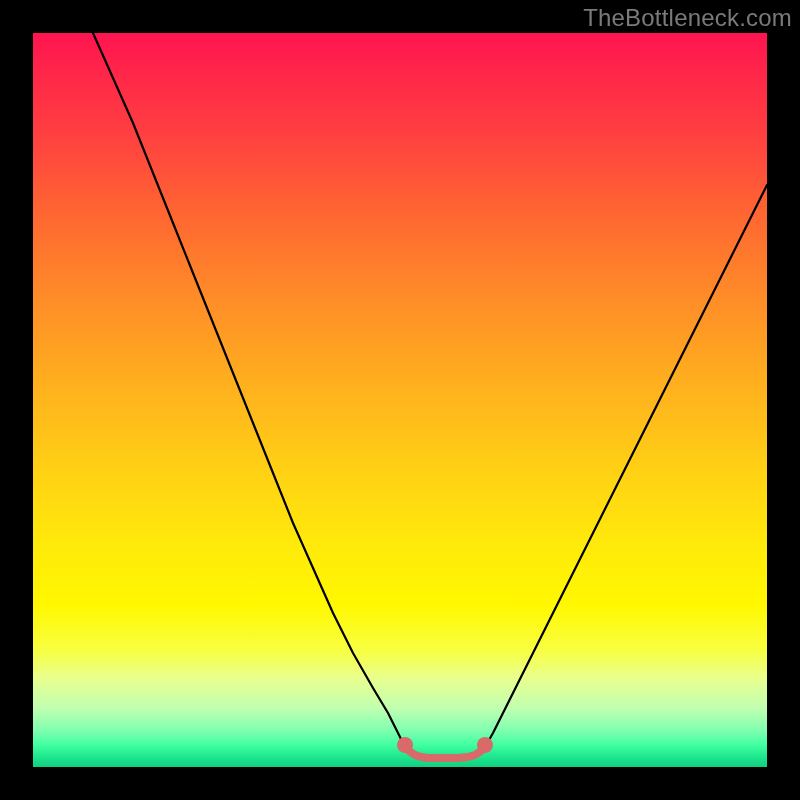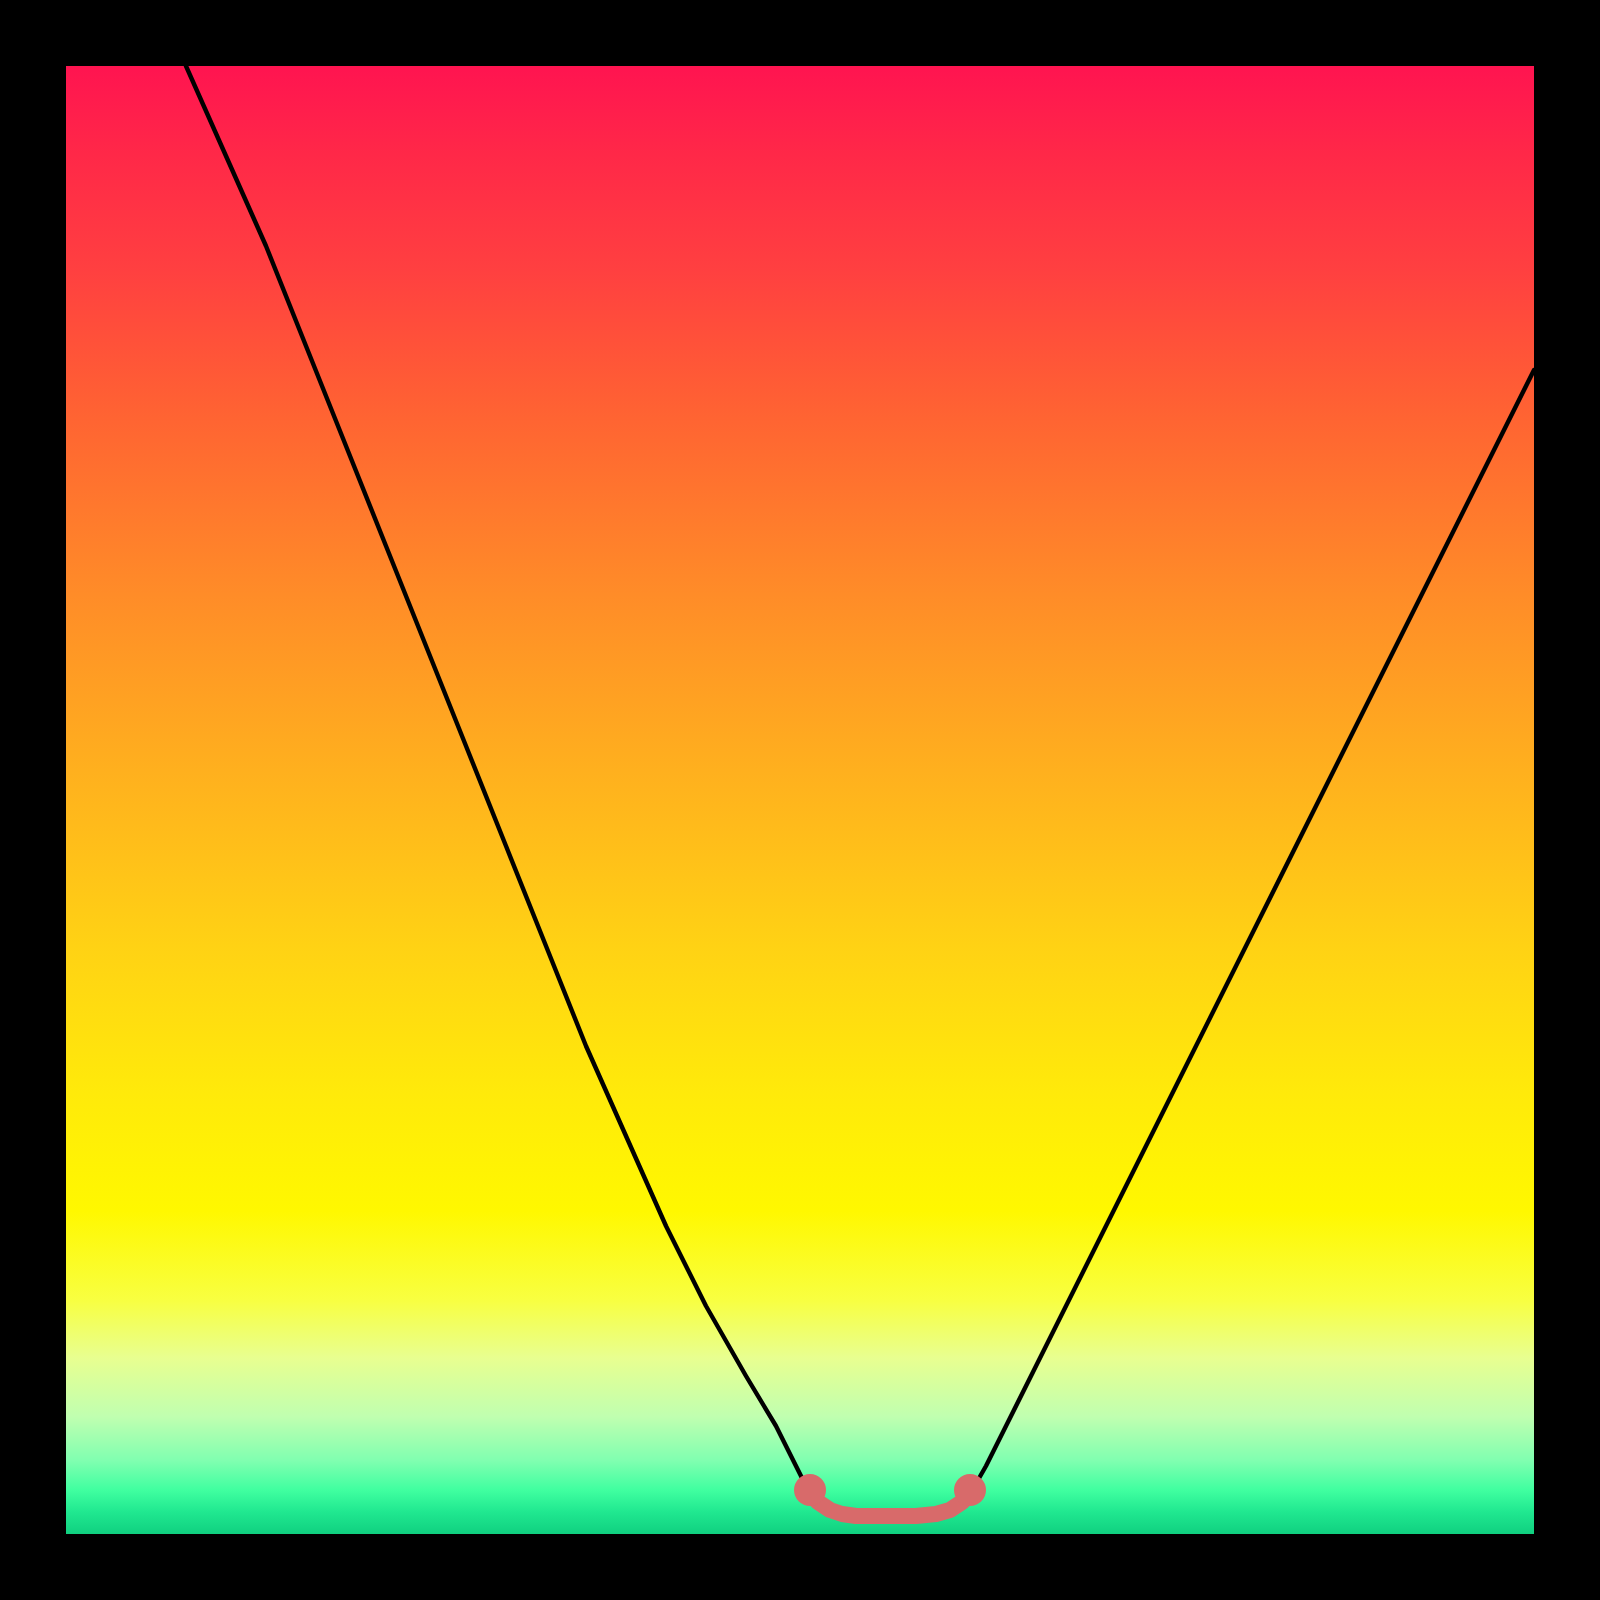--- a/index.html
+++ b/index.html
@@ -82,13 +82,14 @@
       <path fill="none" stroke="#000" stroke-width="2.2" stroke-linecap="round" stroke-linejoin="round" d="M60 0 L80 45 L100 90 L120 140 L140 190 L160 240 L180 290 L200 340 L220 390 L240 440 L260 490 L280 535 L300 580 L320 620 L340 655 L355 680 L365 700 L372 714 L372 714 L376 718 L382 722 L388 724 L395 725 L405 725 L415 725 L425 725 L435 724 L442 722 L448 718 L452 714 L452 714 L460 700 L470 680 L485 650 L505 610 L530 560 L560 500 L595 430 L635 350 L680 260 L734 152"></path>
 
       <path fill="none" stroke-linecap="round" stroke-linejoin="round" d="M372 714 L376 718 L382 722 L388 724 L395 725 L405 725 L415 725 L425 725 L435 724 L442 722 L448 718 L452 714" stroke="#d86a6a" stroke-width="8"></path>
 
       <circle cx="372" cy="712" r="8" fill="#d86a6a"></circle>
 
       <circle cx="452" cy="712" r="8" fill="#d86a6a"></circle>
     </svg>
   </div>
 
+  <div class="watermark">TheBottleneck.com</div>
 </div>
 
 </body></html>

